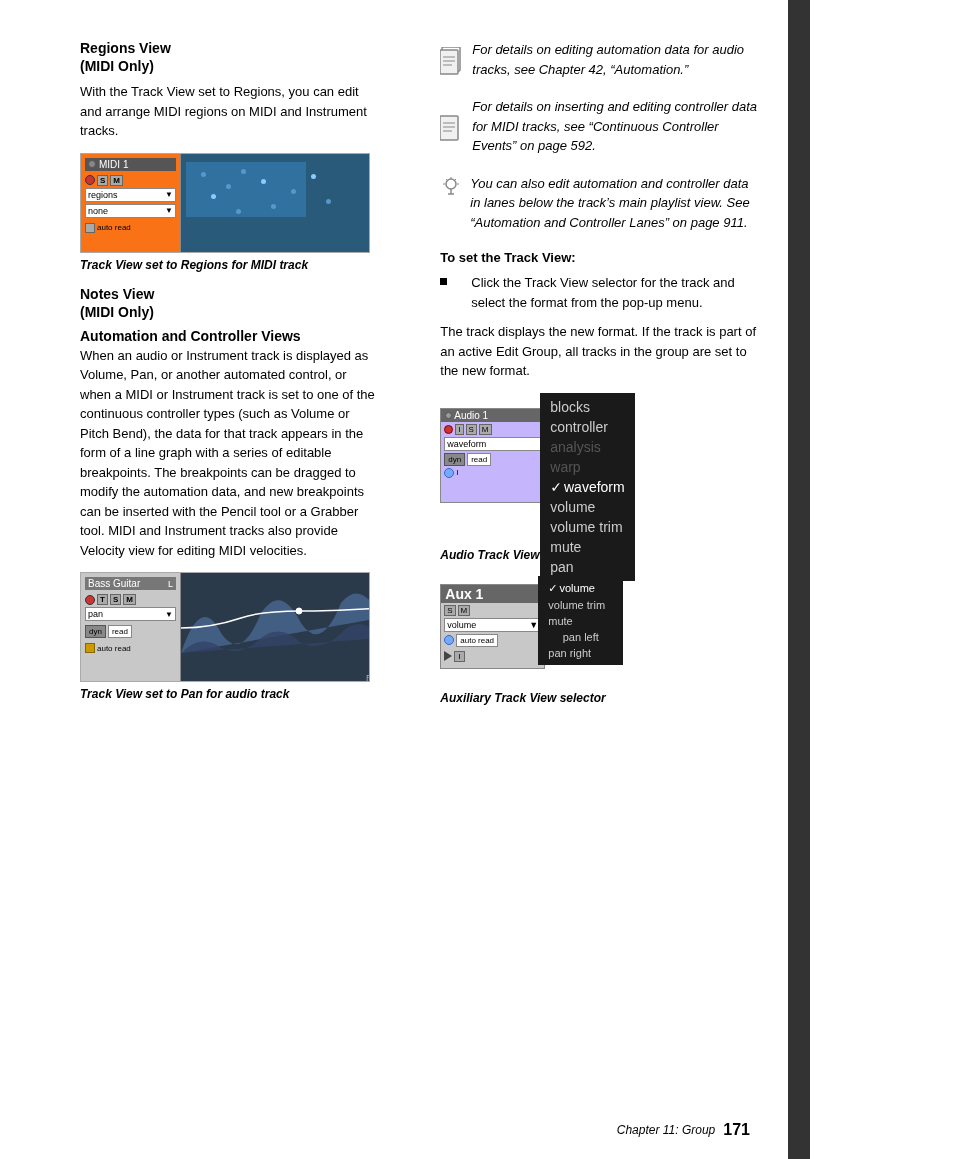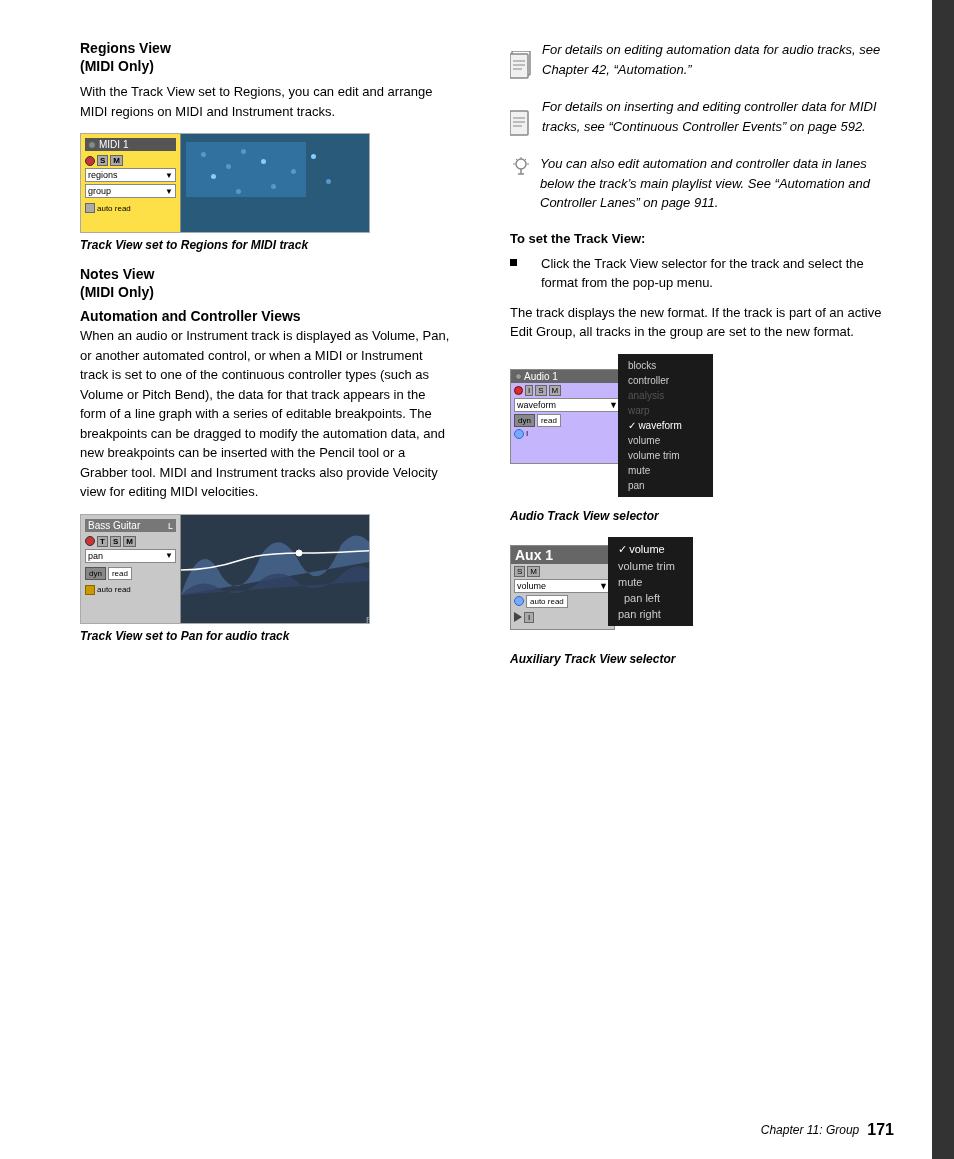--- a/index.html
+++ b/index.html
@@ -7,21 +7,21 @@
       width: 954px;
       min-height: 1159px;
       background: #fff;
       font-family: Georgia, 'Times New Roman', serif;
       font-size: 14px;
       color: #000;
       position: relative;
     }
     .page-container {
       display: flex;
-      width: 954px;
+      width: 810px;
       min-height: 1159px;
       padding: 40px 0;
     }
     .left-column {
       width: 480px;
       padding: 0 30px 0 80px;
     }
     .right-column {
       width: 474px;
       padding: 0 50px 0 30px;
@@ -48,21 +48,21 @@
       font-family: Arial, Helvetica, sans-serif;
       font-size: 12px;
       font-style: italic;
       font-weight: bold;
       color: #000;
       margin-top: 5px;
       margin-bottom: 14px;
     }
     .note-box {
       display: flex;
-      align-items: flex-end;
+      align-items: center;
       margin-bottom: 18px;
       gap: 8px;
     }
     .note-icon {
       width: 24px;
       height: 28px;
       flex-shrink: 0;
       margin-top: 2px;
     }
     .note-text {
@@ -117,21 +117,21 @@
       height: 100px;
       border: 1px solid #aaa;
       margin-bottom: 5px;
       background: #d0d0d0;
       display: flex;
       overflow: hidden;
       position: relative;
     }
     .midi-left-panel {
       width: 100px;
-      background: #fde047;
+      background: #f97316;
       border-right: 1px solid #888;
       display: flex;
       flex-direction: column;
       padding: 4px;
       gap: 2px;
     }
     .midi-title-bar {
       background: #555;
       color: #fff;
       font-size: 10px;
@@ -277,21 +277,21 @@
         <div class="midi-controls-row">
           <div class="ctrl-circle" style="background:#cc3333;"></div>
           <div class="ctrl-btn">S</div>
           <div class="ctrl-btn">M</div>
         </div>
         <div class="midi-selector">
           <span style="font-size:9px;">regions</span>
           <span style="font-size:8px;">▼</span>
         </div>
         <div class="midi-selector">
-          <span style="font-size:9px;">group</span>
+          <span style="font-size:9px;">none</span>
           <span style="font-size:8px;">▼</span>
         </div>
         <div style="display:flex;align-items:center;gap:2px;margin-top:3px;">
           <div style="width:10px;height:10px;background:#aaa;border:1px solid #666;"></div>
           <span style="font-size:8px;font-family:Arial,sans-serif;">auto read</span>
         </div>
       </div>
       <div class="midi-region-area">
 
         <div style="position:absolute;top:8px;left:5px;width:120px;height:55px;background:#3377aa;opacity:0.8;"></div>
@@ -435,21 +435,21 @@
           <div style="background:#888;border:1px solid #555;font-size:8px;font-family:Arial,sans-serif;padding:1px 3px;">dyn</div>
           <div style="background:#fff;border:1px solid #888;font-size:8px;font-family:Arial,sans-serif;padding:1px 3px;">read</div>
         </div>
 
         <div style="display:flex;align-items:center;gap:2px;margin:2px 3px;">
           <div style="width:10px;height:10px;border-radius:50%;background:#77aaff;border:1px solid #3366cc;"></div>
           <span style="font-size:8px;font-family:Arial,sans-serif;">I</span>
         </div>
       </div>
 
-      <div style="position:absolute;left:108px;top:0;background:#1a1a1a;color:#ccc;font-family:Arial,sans-serif;font-size:10px;padding:4px 0;min-width:95px;z-index:10;">
+      <div style="position:absolute;left:100px;top:0;background:#1a1a1a;color:#ccc;font-family:Arial,sans-serif;font-size:14px;padding:4px 0;min-width:95px;z-index:10;">
         <div style="padding:2px 10px;color:#ccc;">blocks</div>
         <div style="padding:2px 10px;color:#ccc;">controller</div>
         <div style="padding:2px 10px;color:#555;">analysis</div>
         <div style="padding:2px 10px;color:#555;">warp</div>
         <div style="padding:2px 10px;color:#fff;display:flex;align-items:center;gap:2px;">
           <span style="color:#fff;">✓</span>
           <span>waveform</span>
         </div>
         <div style="padding:2px 10px;color:#ccc;">volume</div>
         <div style="padding:2px 10px;color:#ccc;">volume trim</div>
@@ -488,21 +488,21 @@
         </div>
       </div>
 
       <div style="position:absolute;left:98px;top:0;background:#1a1a1a;color:#ccc;font-family:Arial,sans-serif;font-size:11px;padding:4px 0;min-width:85px;">
         <div style="padding:2px 10px;color:#fff;display:flex;align-items:center;gap:2px;">
           <span style="color:#fff;">✓</span>
           <span>volume</span>
         </div>
         <div style="padding:2px 10px;color:#ccc;">volume trim</div>
         <div style="padding:2px 10px;color:#ccc;">mute</div>
-        <div style="padding:2px 16px;color:#ccc;">pan left</div>
+        <div style="padding:2px 24px;color:#ccc;text-align:center;">pan left</div>
         <div style="padding:2px 10px;color:#ccc;">pan right</div>
       </div>
     </div>
     <p class="caption-text">Auxiliary Track View selector</p>
 
   </div>
 
   <div class="page-footer">
     <span class="footer-chapter">Chapter 11: Group</span>
     <span class="footer-page">171</span>

